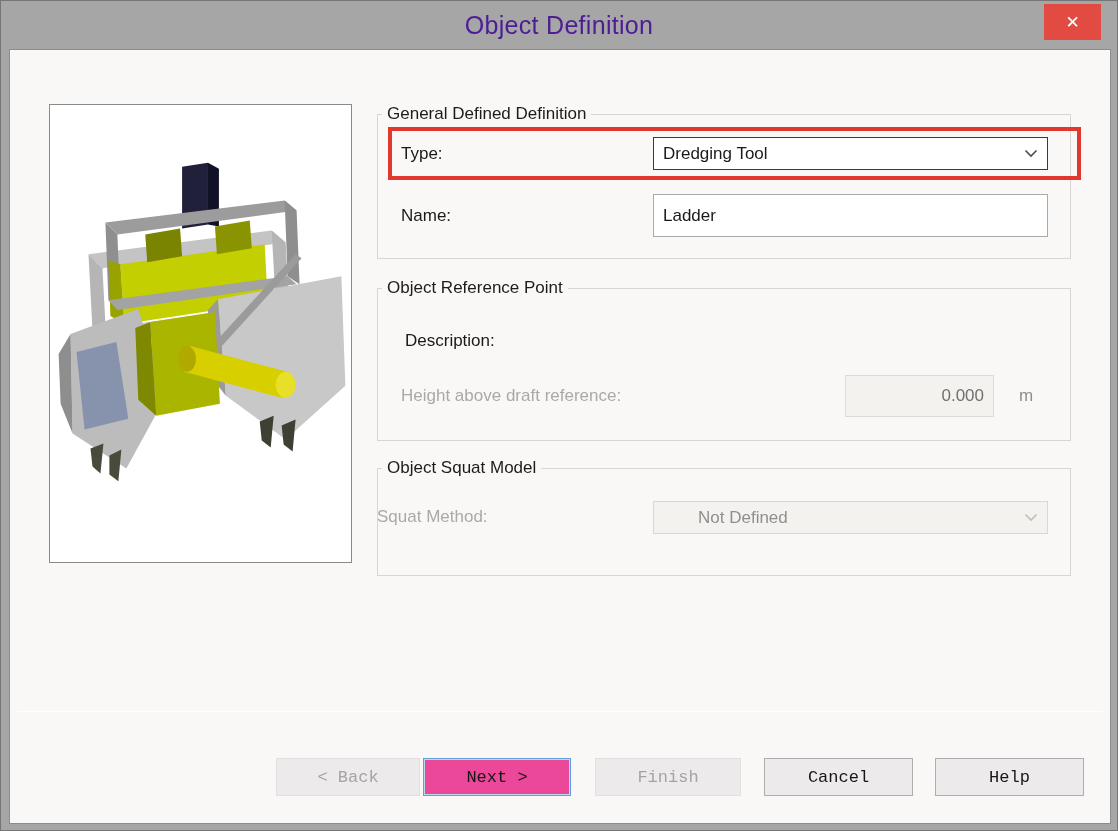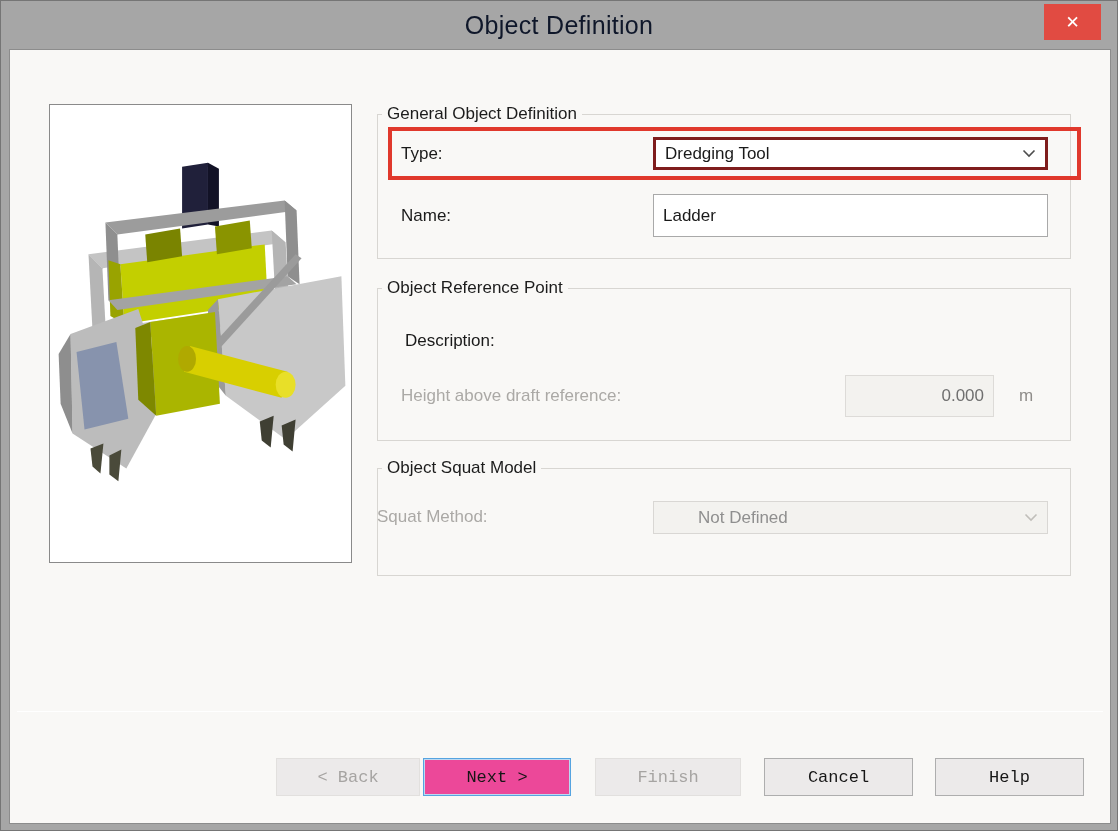--- a/index.html
+++ b/index.html
@@ -4,21 +4,21 @@
 <style>
   html,body{margin:0;padding:0;background:#555;}
   *{box-sizing:border-box;font-family:"Liberation Sans","DejaVu Sans",sans-serif;}
   .window{
     position:relative;width:1118px;height:831px;margin:0 auto;
     background:#a6a6a6;border:1px solid #757575;overflow:hidden;
   }
   .titlebar{position:absolute;left:0;top:0;width:100%;height:48px;background:#a6a6a6;}
   .window-title{
     position:absolute;left:0;top:0;width:100%;height:48px;line-height:48px;
-    text-align:center;font-size:25px;color:#0f172a;letter-spacing:.3px;
+    text-align:center;font-size:25px;color:#4c1d95;letter-spacing:.3px;
   }
   .close-button{
     position:absolute;right:16px;top:3px;width:57px;height:36px;background:#e14b42;
     display:flex;align-items:center;justify-content:center;cursor:pointer;
   }
   .close-button span{color:#ffffff;font-size:17px;line-height:1;}
   .dialog-body{
     position:absolute;left:8px;top:48px;width:1102px;height:775px;
     background:#f9f8f6;border:1px solid #8c8c8c;
   }
@@ -36,21 +36,21 @@
   .field-label{position:absolute;font-size:17px;color:#1a1a1a;display:flex;align-items:center;}
   .field-label.disabled{color:#aba9a6;}
   .text-input{
     position:absolute;border:1px solid #a9a9a9;background:#ffffff;color:#1a1a1a;
     font-size:17px;padding:8px 9px;outline:none;
   }
   .text-input:disabled, .text-input.disabled{
     background:#f3f2ef;border:1px solid #dddbd8;color:#6f6f6f;
   }
   .combo{
-    position:absolute;border:3px solid #7f1d1d;background:#ffffff;color:#1a1a1a;
+    position:absolute;border:1px solid #7f1d1d;background:#ffffff;color:#1a1a1a;
     font-size:17px;display:flex;align-items:center;padding:0 9px;cursor:pointer;
   }
   .combo .combo-text{flex:1;}
   .combo .chev{color:#4d4d4d;display:flex;align-items:center;}
   .combo.disabled{background:#f3f2ef;border:1px solid #d9d7d4;color:#8f8f8f;cursor:default;padding-left:44px;}
   .combo.disabled .chev{color:#c0beba;}
   .unit-label{position:absolute;font-size:17px;color:#8f8d8a;display:flex;align-items:center;}
   .highlight-rect{
     position:absolute;left:387px;top:126px;width:693px;height:53px;
     border:4px solid #e0382c;z-index:5;pointer-events:none;
@@ -122,21 +122,21 @@
       <polygon points="100,218 165,208 170,300 106,312" fill="#aab500"></polygon>
       <polygon points="100,218 106,312 88,296 85,224" fill="#7e8800"></polygon>
 
       <polygon points="140,242 238,268 232,294 134,268" fill="#d8cf00"></polygon>
       <ellipse cx="236" cy="281" rx="10" ry="13" fill="#e8df28"></ellipse>
       <ellipse cx="137" cy="255" rx="9" ry="13" fill="#b0a900"></ellipse>
     </svg>
   </div>
 
   <fieldset class="groupbox gb-general">
-    <legend>General Object Definition</legend>
+    <legend>General Defined Definition</legend>
   </fieldset>
 
   <div class="field-label" style="left:400px;top:137px;height:32px;">Type:</div>
   <div class="combo" style="left:652px;top:136px;width:395px;height:33px;">
     <span class="combo-text">Dredging Tool</span>
     <span class="chev">
       <svg width="14" height="9" viewBox="0 0 14 9">
           <path d="M1.5 1.5 L7 7 L12.5 1.5" fill="none" stroke="currentColor" stroke-width="1.6"></path>
         </svg>
     </span>

